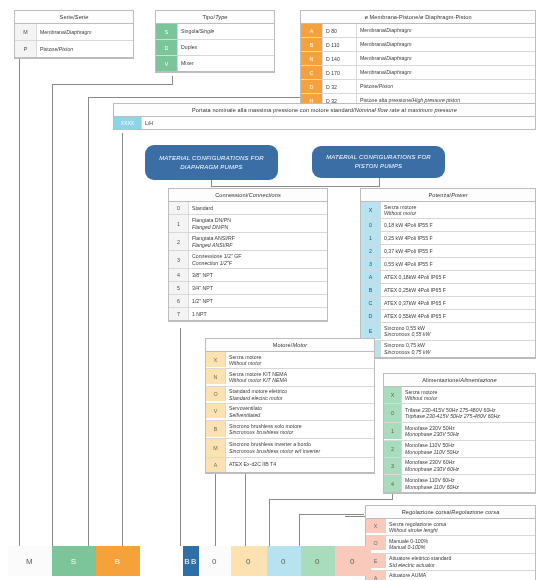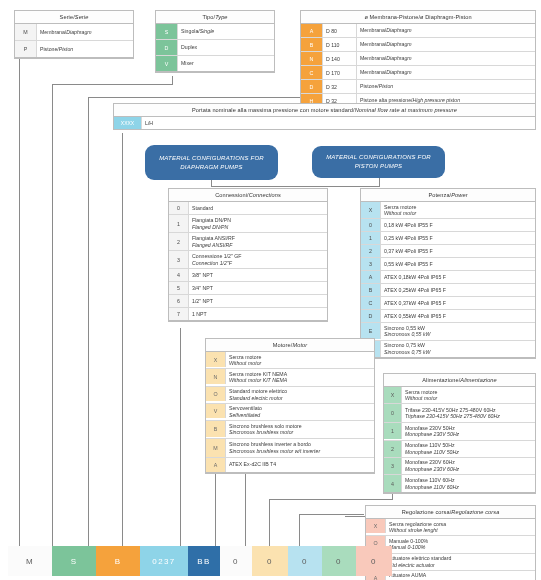--- a/index.html
+++ b/index.html
@@ -497,22 +497,21 @@
         <div>Attuatore AUMA</div>
         <div class="it">AUMA actuator</div>
       </div>
     </div>
   </div>
 
   <div class="strip" style="left:8px; top:546px;">
     <div class="cell" style="width:44px; background:#fbfbfb;">M</div>
     <div class="cell" style="width:44px; background:#7cc49a; color:#fff;">S</div>
     <div class="cell" style="width:44px; background:#f5a23c; color:#fff;">B</div>
-    <div class="cell" style="width:48px; background:#8ed4e8; color:#fff;">0237</div>
-    <div class="cell dark" style="width:32px;">BB</div>
+    <div class="cell dark" style="width:16px;margin-left:43px;">BB</div>
     <div class="cell" style="width:32px; background:#fbfbfb;">0</div>
     <div class="cell" style="width:36px; background:#fbe2b0;">0</div>
     <div class="cell" style="width:34px; background:#b7e2f0;">0</div>
     <div class="cell" style="width:34px; background:#a9dcbd;">0</div>
     <div class="cell" style="width:36px; background:#f9c9bb;">0</div>
   </div>
 
 </div>
 
 </body></html>

